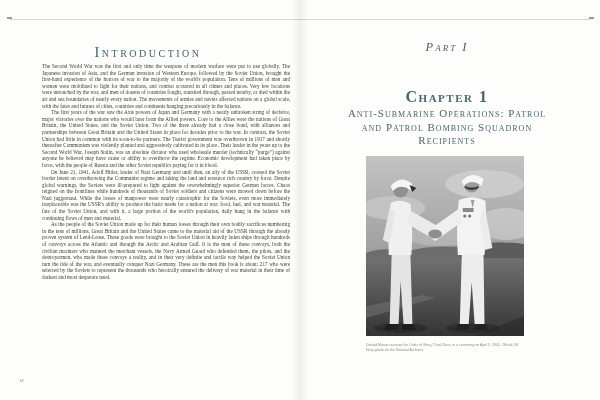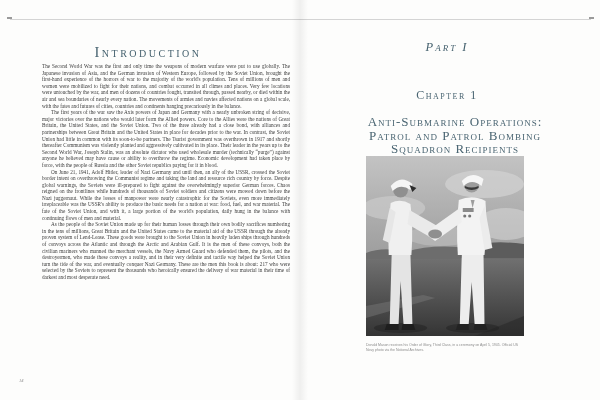--- a/index.html
+++ b/index.html
@@ -35,27 +35,27 @@
   }
 
   
   .part-heading {
     position:absolute; left:332px; top:40px; width:230px; margin:0;
     text-align:center; font-variant:small-caps; font-weight:normal;
     font-size:12.5px; letter-spacing:2px; color:#46626f;font-style:italic;
   }
   .chapter-heading {
     position:absolute; left:332px; top:88px; width:230px; margin:0;
-    text-align:center; font-variant:small-caps; font-weight:normal;
-    font-size:12px; letter-spacing:1.5px; color:#4a6572;
+    text-align:center; font-variant:small-caps; font-weight:bold;
+    font-size:16px; letter-spacing:1.5px; color:#4a6572;
   }
   .chapter-title {
-    position:absolute; left:340px; top:107px; width:214px; margin:8px;
+    position:absolute; left:340px; top:107px; width:214px; margin:0;
     text-align:center; font-variant:small-caps; font-weight:normal;
-    font-size:13px; line-height:13.5px; letter-spacing:1px; color:#4a6572;
+    font-size:11px; line-height:13.5px; letter-spacing:1px; color:#4a6572;
   }
   .photo {
     position:absolute; left:366px; top:156px; width:158px; height:180px; margin:0;
     background:#b5b5b5;
   }
   .photo svg { display:block; width:100%; height:100%; }
   .caption {
     position:absolute; left:366px; top:343px; width:156px;
     font-family:"Liberation Sans", sans-serif;
     font-size:3.5px; line-height:4.8px; color:#8c8c8c; text-align:left;

